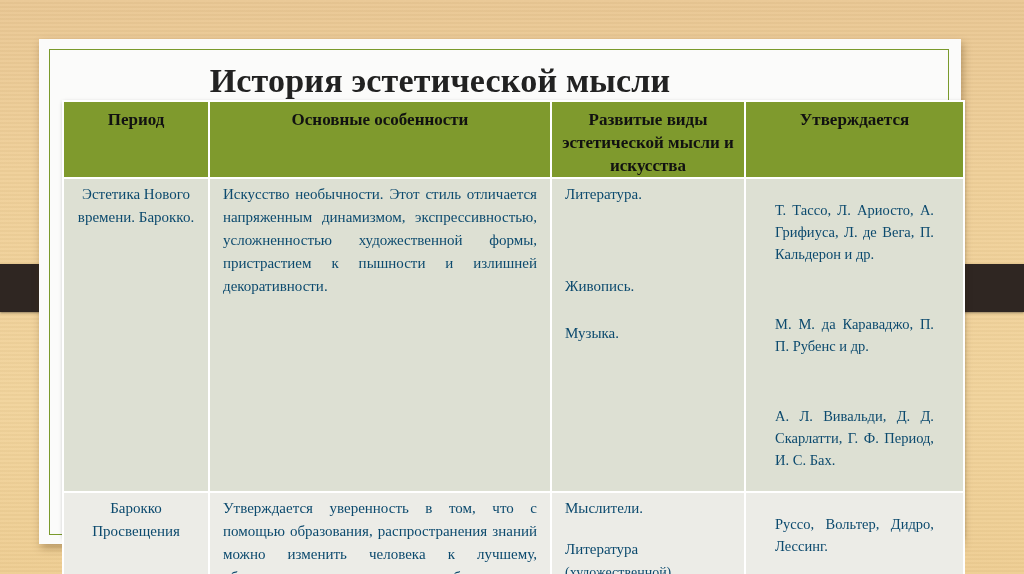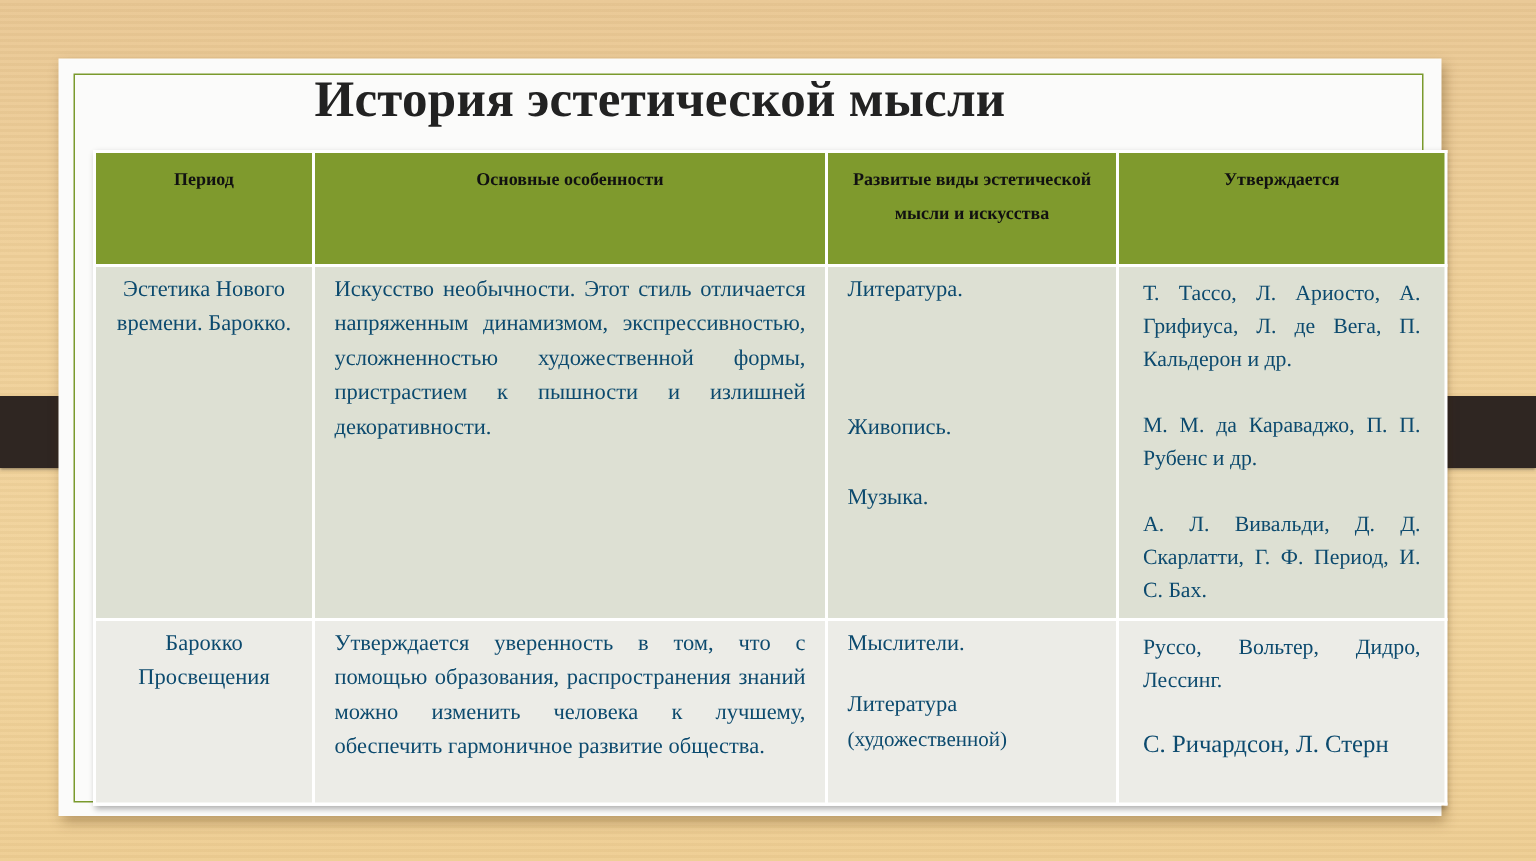--- a/index.html
+++ b/index.html
@@ -18,44 +18,44 @@
   .strap.right { left: 963px; width: 61px; }
   .paper-back {
     position: absolute; left: 39px; top: 39px; width: 922px; height: 505px;
     background: #fbfbfa; box-shadow: 2px 4px 8px rgba(80,50,10,0.35);
   }
   .frame {
     position: absolute; left: 49px; top: 49px; width: 900px; height: 486px;
     border: 1.5px solid #7a9a2c; box-sizing: border-box;
   }
   .title {
-    position: absolute; left: 0; width: 880px; top: 48px; text-align: center;
+    position: absolute; left: 0; width: 880px; top: 62px; text-align: center;
     font-size: 34px; font-weight: bold; color: #222; letter-spacing: 0.2px;
   }
   .table-wrap {
     position: absolute; left: 62px; top: 100px; width: 901px; height: 437px;
     box-shadow: 1px 2px 4px rgba(0,0,0,0.3);
   }
   table {
     width: 901px; height: 437px; border-collapse: collapse; table-layout: fixed;
   }
   th, td { border: 2px solid #ffffff; vertical-align: top; }
   th {
-    background: #7f9a2d; color: #111; font-weight: bold; font-size: 12px;
+    background: #7f9a2d; color: #111; font-weight: bold; font-size: 17px;
     text-align: center; padding: 6px 8px 0 8px; height: 68px; line-height: 23px;
   }
   td { font-size: 15px; color: #0c4a6e; line-height: 23px; padding: 4px 13px; }
   tr.row1 td { background: #dde0d3; height: 206px; }
   tr.row2 td { background: #ecece7; }
   td.period { text-align: center; }
   td.features { text-align: justify; text-align-last: auto; }
   .gap { display: block; height: 40px; }
   .gap2 { display: block; height: 20px; }
   .reps { text-align: justify; font-size: 14.5px; line-height: 22px; }
-  .reps p { margin: 3px; }
+  .reps p { margin: 16px; }
   .small { font-size: 14px; }
   .big { font-size: 16.5px; }
 </style>
 </head>
 <body>
 
 <div class="strap left"></div>
 <div class="strap right"></div>
 <div class="paper-back"></div>
 <div class="frame"></div>

